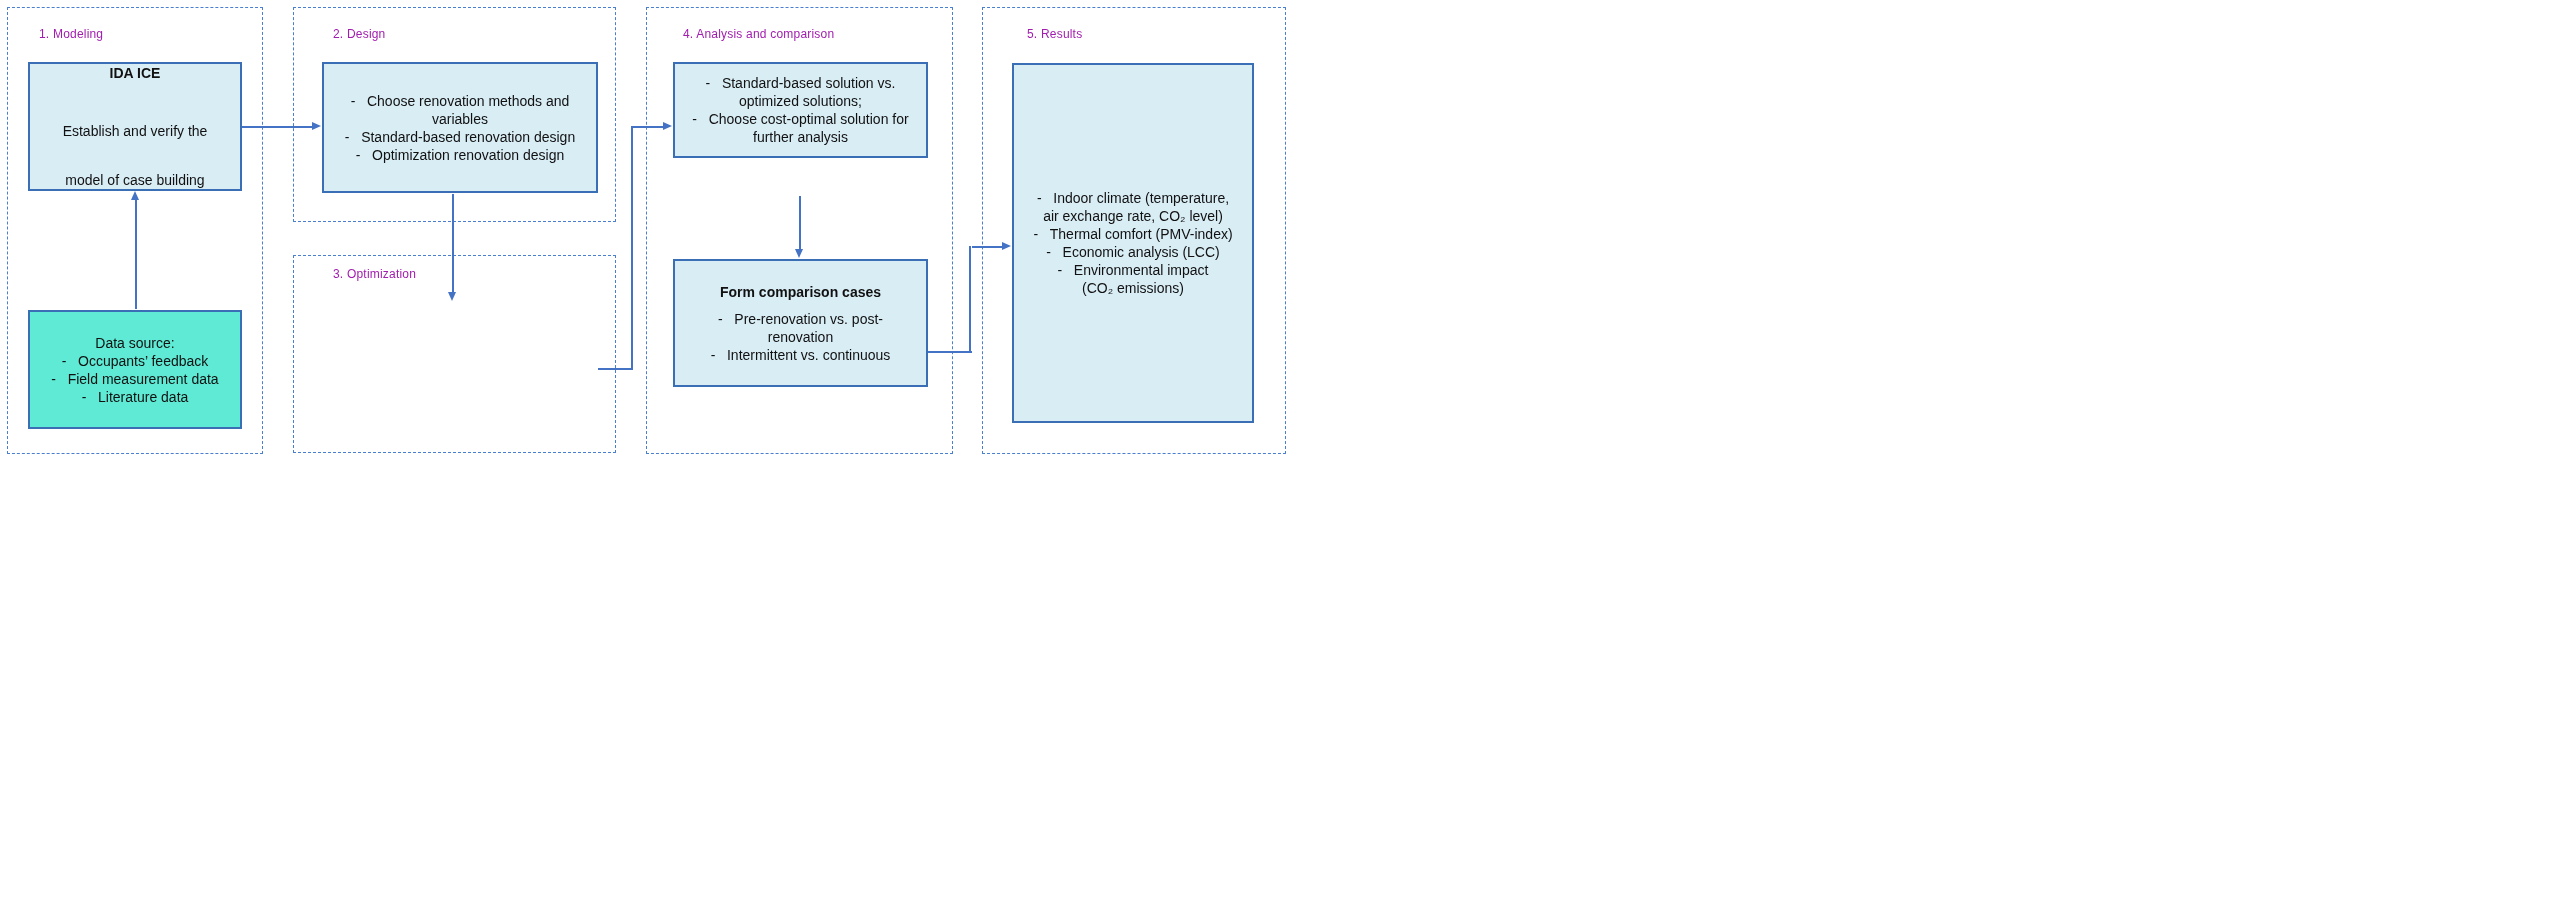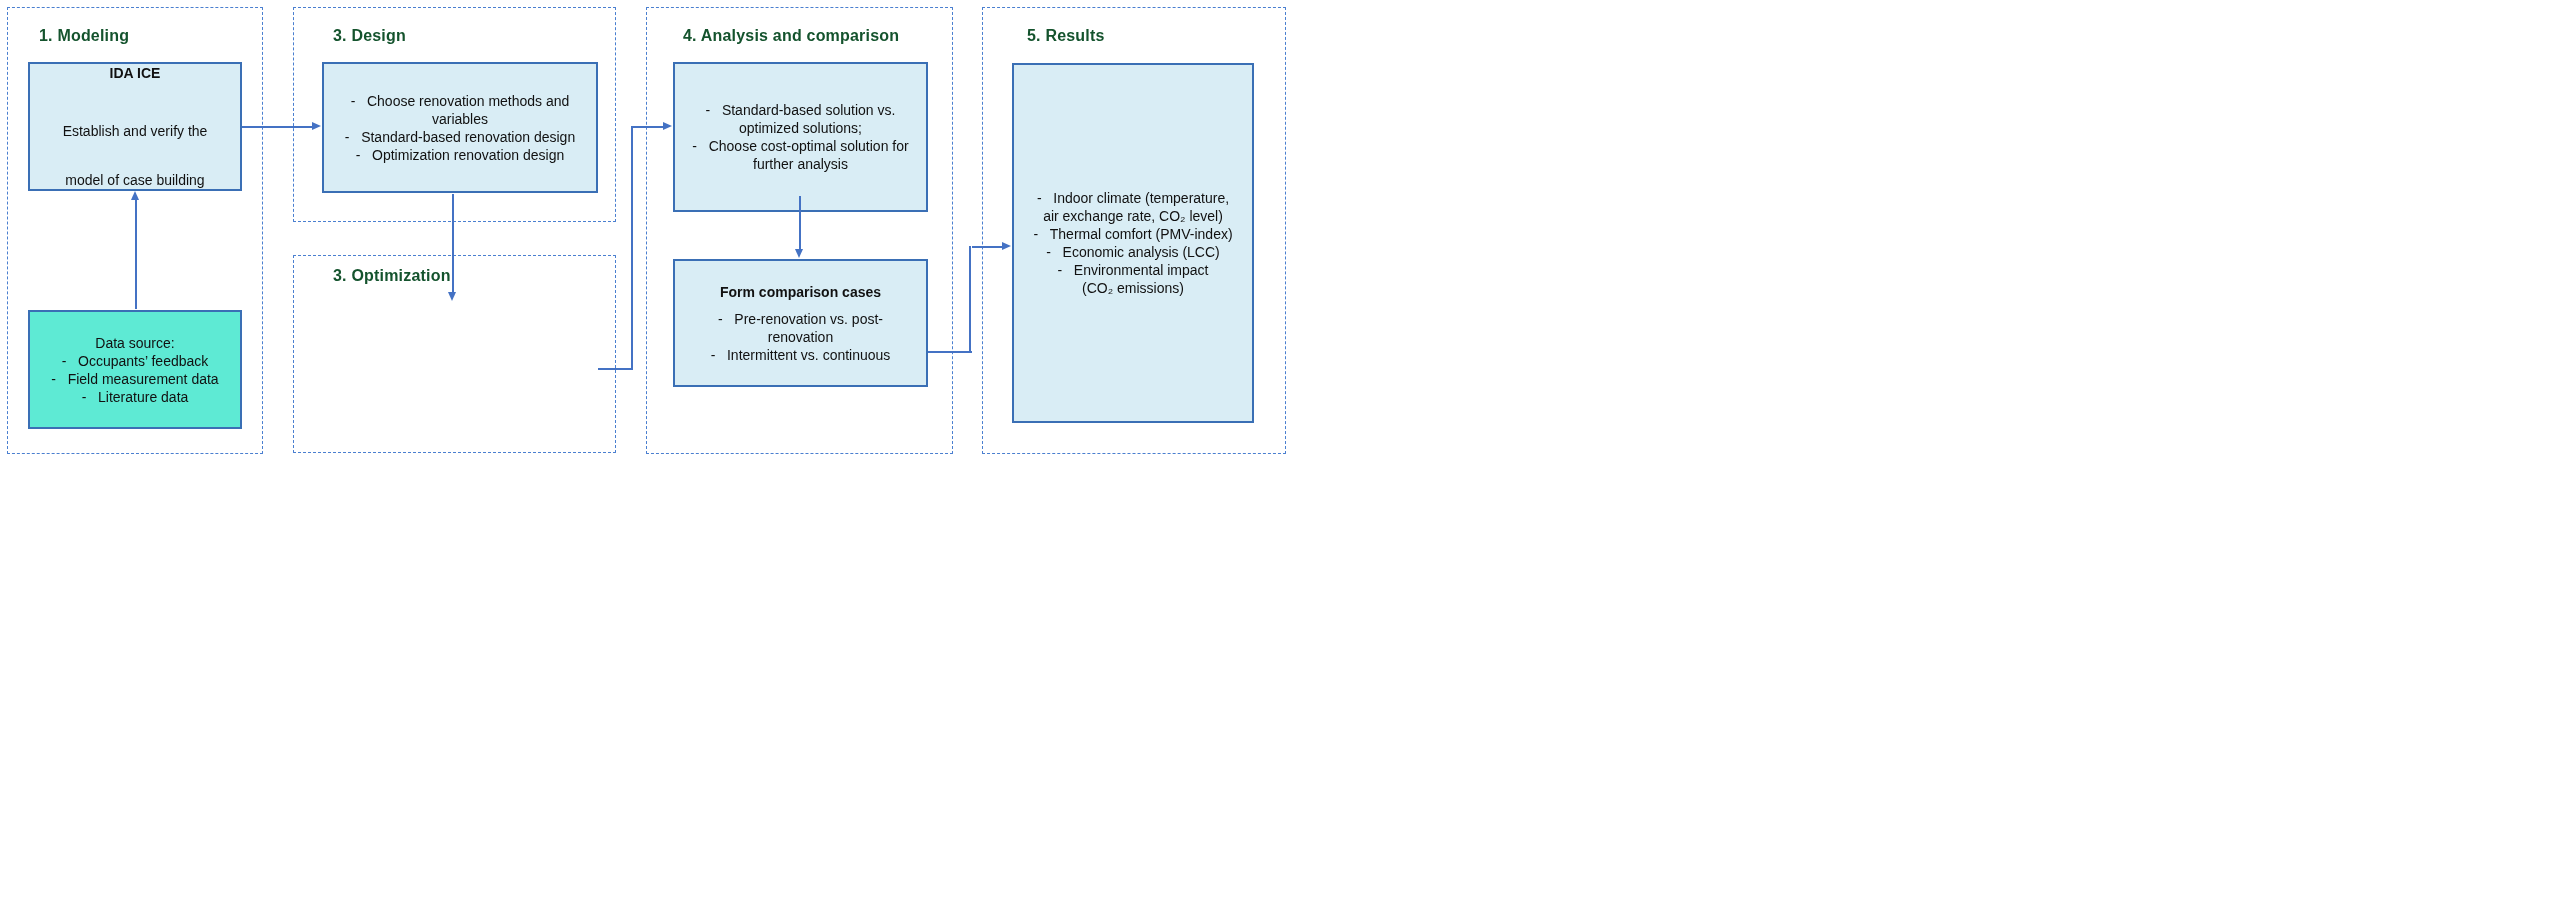--- a/index.html
+++ b/index.html
@@ -17,23 +17,23 @@
     color: #111111;
   }
   .container {
     position: absolute;
     border: 1.6px dashed #4a7fd0;
     background: transparent;
     border-radius: 0.8px;
   }
   .stage-title {
     position: absolute;
-    font-size: 16px;
-    font-weight: bold;
-    color: #14532d;
+    font-size: 12px;
+    font-weight: normal;
+    color: #a21caf;
     letter-spacing: 0.2px;
     white-space: nowrap;
   }
   .box {
     position: absolute;
     border: 2.4px solid #3a6fb5;
     background: #d9edf5;
     box-sizing: border-box;
     display: flex;
     flex-direction: column;
@@ -84,21 +84,21 @@
 
 <div class="page">
 
   <div class="container" style="left:7.3px; top:6.5px; width:254px; height:445px;"></div>
   <div class="container" style="left:293px; top:6.5px; width:321px; height:213px;"></div>
   <div class="container" style="left:293px; top:255px; width:321px; height:196px;"></div>
   <div class="container" style="left:646px; top:6.5px; width:305px; height:445px;"></div>
   <div class="container" style="left:982px; top:6.5px; width:302px; height:445px;"></div>
 
   <div class="stage-title" style="left:39px; top:27px;">1. Modeling</div>
-  <div class="stage-title" style="left:333px; top:27px;">3. Design</div>
+  <div class="stage-title" style="left:333px; top:27px;">2. Design</div>
   <div class="stage-title" style="left:333px; top:267px;">3. Optimization</div>
   <div class="stage-title" style="left:683px; top:27px;">4. Analysis and comparison</div>
   <div class="stage-title" style="left:1027px; top:27px;">5. Results</div>
 
   <div class="box" style="left:28px; top:62px; width:214px; height:129px;justify-content:space-between;">
     <div class="box-heading">IDA ICE</div>
     <div class="box-line">Establish and verify the</div>
     <div class="box-line">model of case building</div>
   </div>
 
@@ -110,21 +110,21 @@
   </div>
 
   <div class="box" style="left:322px; top:62px; width:276px; height:131px;align-items:center;">
     <div class="box-line">-&nbsp;&nbsp;&nbsp;Choose renovation methods and</div>
     <div class="box-line">variables</div>
     <div class="box-line">-&nbsp;&nbsp;&nbsp;Standard-based renovation design</div>
     <div class="box-line">-&nbsp;&nbsp;&nbsp;Optimization renovation design</div>
   </div>
 
 
-  <div class="box" style="left:673px; top:62px; width:255px; height:150px;">
+  <div class="box" style="left:673px; top:62px; width:255px; height:96px;">
     <div class="box-line">-&nbsp;&nbsp;&nbsp;Standard-based solution vs.</div>
     <div class="box-line">optimized solutions;</div>
     <div class="box-line">-&nbsp;&nbsp;&nbsp;Choose cost-optimal solution for</div>
     <div class="box-line">further analysis</div>
   </div>
 
   <div class="box" style="left:673px; top:259px; width:255px; height:128px;">
     <div class="box-heading">Form comparison cases</div>
     <div class="box-line">-&nbsp;&nbsp;&nbsp;Pre-renovation vs. post-</div>
     <div class="box-line">renovation</div>

